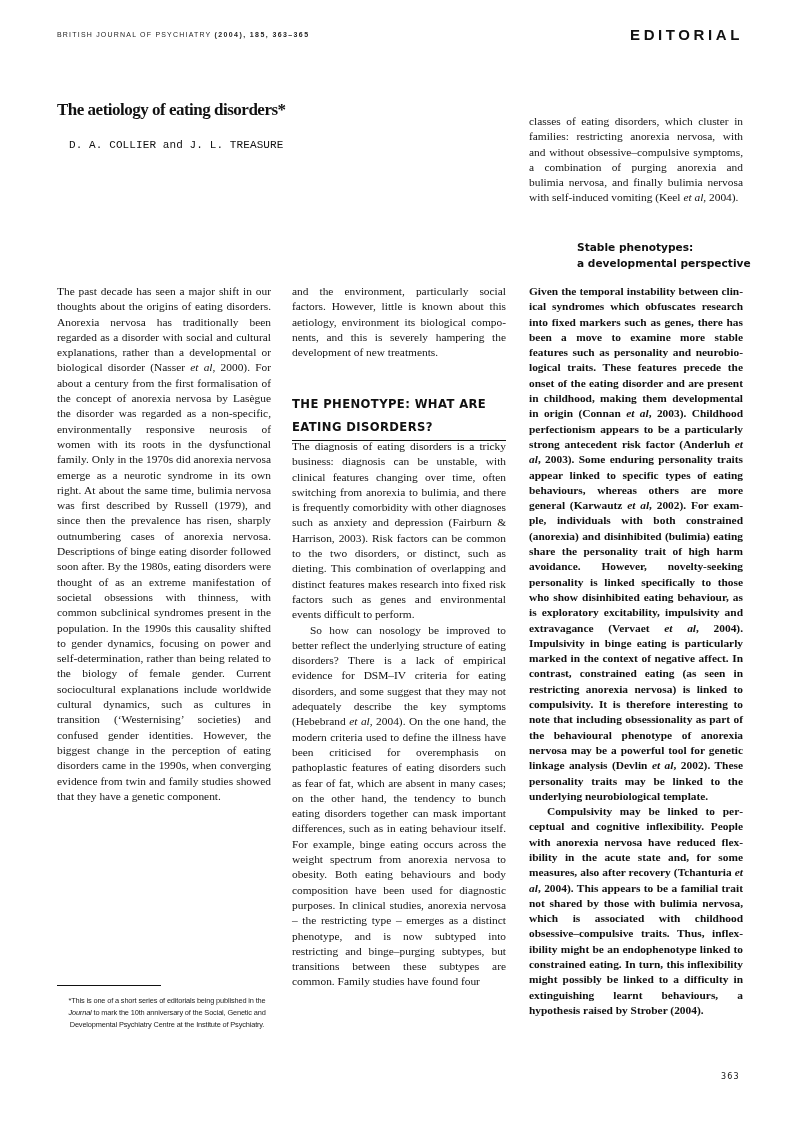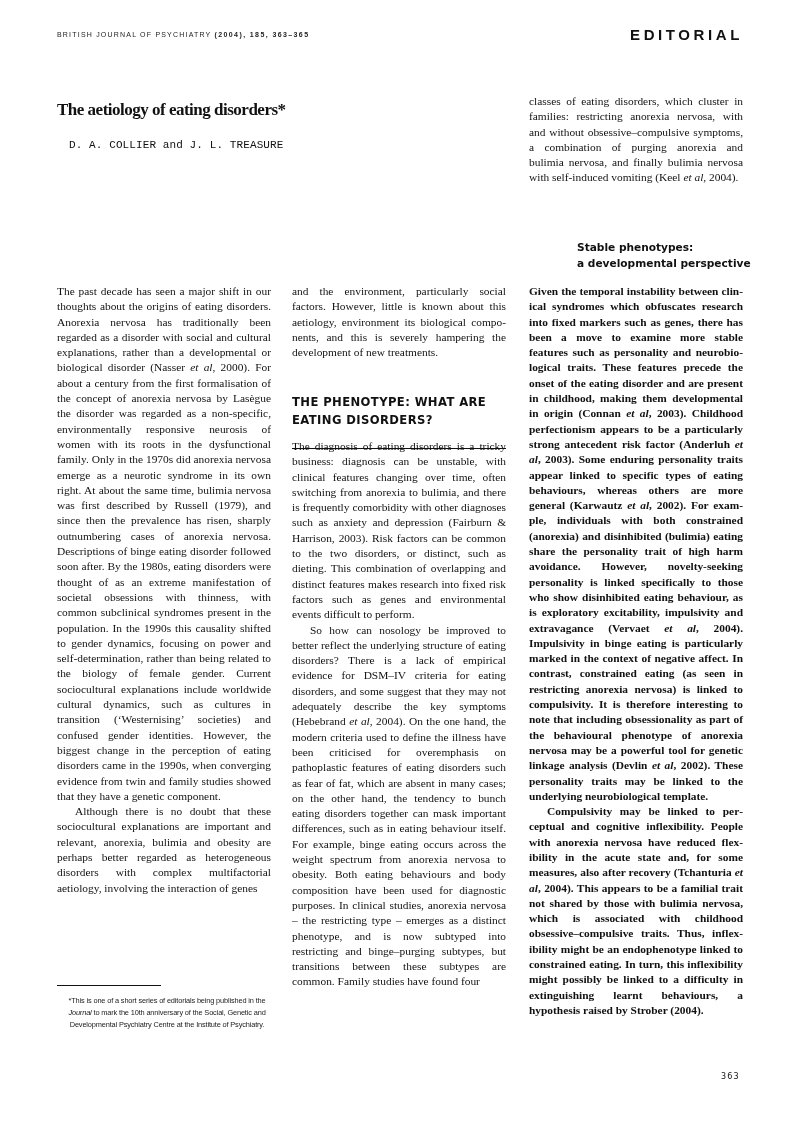--- a/index.html
+++ b/index.html
@@ -8,23 +8,23 @@
   .running-head { left: 57px; top: 31px; font-family: "Liberation Sans", sans-serif; font-size: 7px; letter-spacing: 1.2px; color: #222; }
   .running-head b { font-weight: bold; letter-spacing: 1.4px; }
   .section-label { right: 57px; top: 26px; font-family: Liberation Sans, sans-serif; font-weight: bold; font-size: 15px; letter-spacing: 3.6px; color: #111; }
   .title { left: 57px; top: 100px; font-family: Liberation Serif, serif; font-weight: bold; font-size: 17px; letter-spacing: -0.5px; color: #111; }
   .authors { left: 57px; top: 139px; font-family: Liberation Mono, monospace; font-size: 11px; color: #111; letter-spacing: 0.1px; padding-left: 12px; }
   .col { position: absolute; width: 214px; font-family: "Liberation Serif", serif; font-size: 11.4px; line-height: 15.3px; text-align: justify; hyphens: manual; color: #111; }
   .col p { margin: 0; }
   .col p.indent { text-indent: 18px; }
   .col1 { left: 57px; top: 284px; }
   .col2 { left: 292px; top: 284px; }
-  .col3 { left: 529px; top: 94px; }
+  .col3 { left: 529px; top: 114px; }
   .col3b { left: 529px; top: 284px; font-weight: bold; }
-  .h-caps { position: absolute; left: 292px; top: 393px; width: 214px; font-family: "DejaVu Sans", sans-serif; font-weight: bold; font-size: 11.6px; line-height: 18px; letter-spacing: 0.4px; color: #111; padding-bottom: 19px; border-bottom: 1.4px solid #111; }
+  .h-caps { position: absolute; left: 292px; top: 393px; width: 214px; font-family: "DejaVu Sans", sans-serif; font-weight: bold; font-size: 11.6px; line-height: 23px; letter-spacing: 0.4px; color: #111; padding-bottom: 1px; border-bottom: 1.4px solid #111; }
   .h-sub { position: absolute; left: 529px; top: 240px; width: 214px; font-family: "DejaVu Sans", sans-serif; font-weight: bold; font-size: 10.6px; line-height: 15.5px; color: #111; margin-left: 48px; }
   .col2b { left: 292px; top: 439px; }
   .fn-rule { left: 57px; top: 985px; width: 104px; height: 0; border-top: 1px solid #111; }
   .footnote { left: 57px; top: 995px; width: 220px; font-family: "Liberation Sans", sans-serif; font-size: 7.4px; line-height: 12.2px; color: #222; letter-spacing: -0.15px; text-align: center; }
   .page-no { left: 721px; top: 1072px; font-family: "DejaVu Sans", sans-serif; font-weight: normal; font-size: 8px; letter-spacing: 1.2px; color: #111; }
   i { font-style: italic; }
 </style>
 </head>
 <body>
 
@@ -32,21 +32,20 @@
   <span>BRITISH JOURNAL OF PSYCHIATRY</span>
   <b>(2004), 185, 363–365</b>
 </div>
 <div class="abs section-label">EDITORIAL</div>
 
 <div class="abs title">The aetiology of eating disorders*</div>
 <div class="abs authors">D. A. COLLIER and J. L. TREASURE</div>
 
 <div class="col col1">
   <p>The past decade has seen a major shift in our thoughts about the origins of eating disorders. Anorexia nervosa has tradition­ally been regarded as a disorder with social and cultural explanations, rather than a developmental or biological disorder (Nas­ser <i>et al</i>, 2000). For about a century from the first formalisation of the concept of anorexia nervosa by Lasègue the disorder was regarded as a non-specific, environ­mentally responsive neurosis of women with its roots in the dysfunctional family. Only in the 1970s did anorexia nervosa emerge as a neurotic syndrome in its own right. At about the same time, bulimia nervosa was first described by Russell (1979), and since then the prevalence has risen, sharply outnumbering cases of anorexia nervosa. Descriptions of binge eating disorder followed soon after. By the 1980s, eating disorders were thought of as an extreme manifestation of societal obsessions with thinness, with common subclinical syndromes present in the popu­lation. In the 1990s this causality shifted to gender dynamics, focusing on power and self-determination, rather than being related to the biology of female gender. Current sociocultural explanations include worldwide cultural dynamics, such as cul­tures in transition (‘Westernising’ societies) and confused gender identities. However, the biggest change in the perception of eating disorders came in the 1990s, when converging evidence from twin and family studies showed that they have a genetic component.</p>
-  <p class="indent">Although there is no doubt that these sociocultural explanations are important and relevant, anorexia, bulimia and obesity are perhaps better regarded as heteroge­neous disorders with complex multifactorial aetiology, involving the interaction of genes</p>
 </div>
 
 <div class="col col2">
   <p>and the environment, particularly social factors. However, little is known about this aetiology, environment its biological compo­nents, and this is severely hampering the development of new treatments.</p>
 </div>
 <div class="h-caps">THE PHENOTYPE: WHAT ARE EATING DISORDERS?</div>
 <div class="col col2b">
   <p>The diagnosis of eating disorders is a tricky business: diagnosis can be unstable, with clinical features changing over time, often switching from anorexia to bulimia, and there is frequently comorbidity with other diagnoses such as anxiety and depression (Fairburn &amp; Harrison, 2003). Risk factors can be common to the two disorders, or distinct, such as dieting. This combination of overlapping and distinct features makes research into fixed risk factors such as genes and environmental events difficult to perform.</p>
   <p class="indent">So how can nosology be improved to better reflect the underlying structure of eating disorders? There is a lack of empiri­cal evidence for DSM–IV criteria for eating disorders, and some suggest that they may not adequately describe the key symptoms (Hebebrand <i>et al</i>, 2004). On the one hand, the modern criteria used to define the ill­ness have been criticised for overemphasis on pathoplastic features of eating disorders such as fear of fat, which are absent in many cases; on the other hand, the ten­dency to bunch eating disorders together can mask important differences, such as in eating behaviour itself. For example, binge eating occurs across the weight spectrum from anorexia nervosa to obesity. Both eating behaviours and body composition have been used for diagnostic purposes. In clinical studies, anorexia nervosa – the restricting type – emerges as a distinct phenotype, and is now subtyped into restricting and binge–purging subtypes, but transitions between these subtypes are common. Family studies have found four</p>
 </div>

